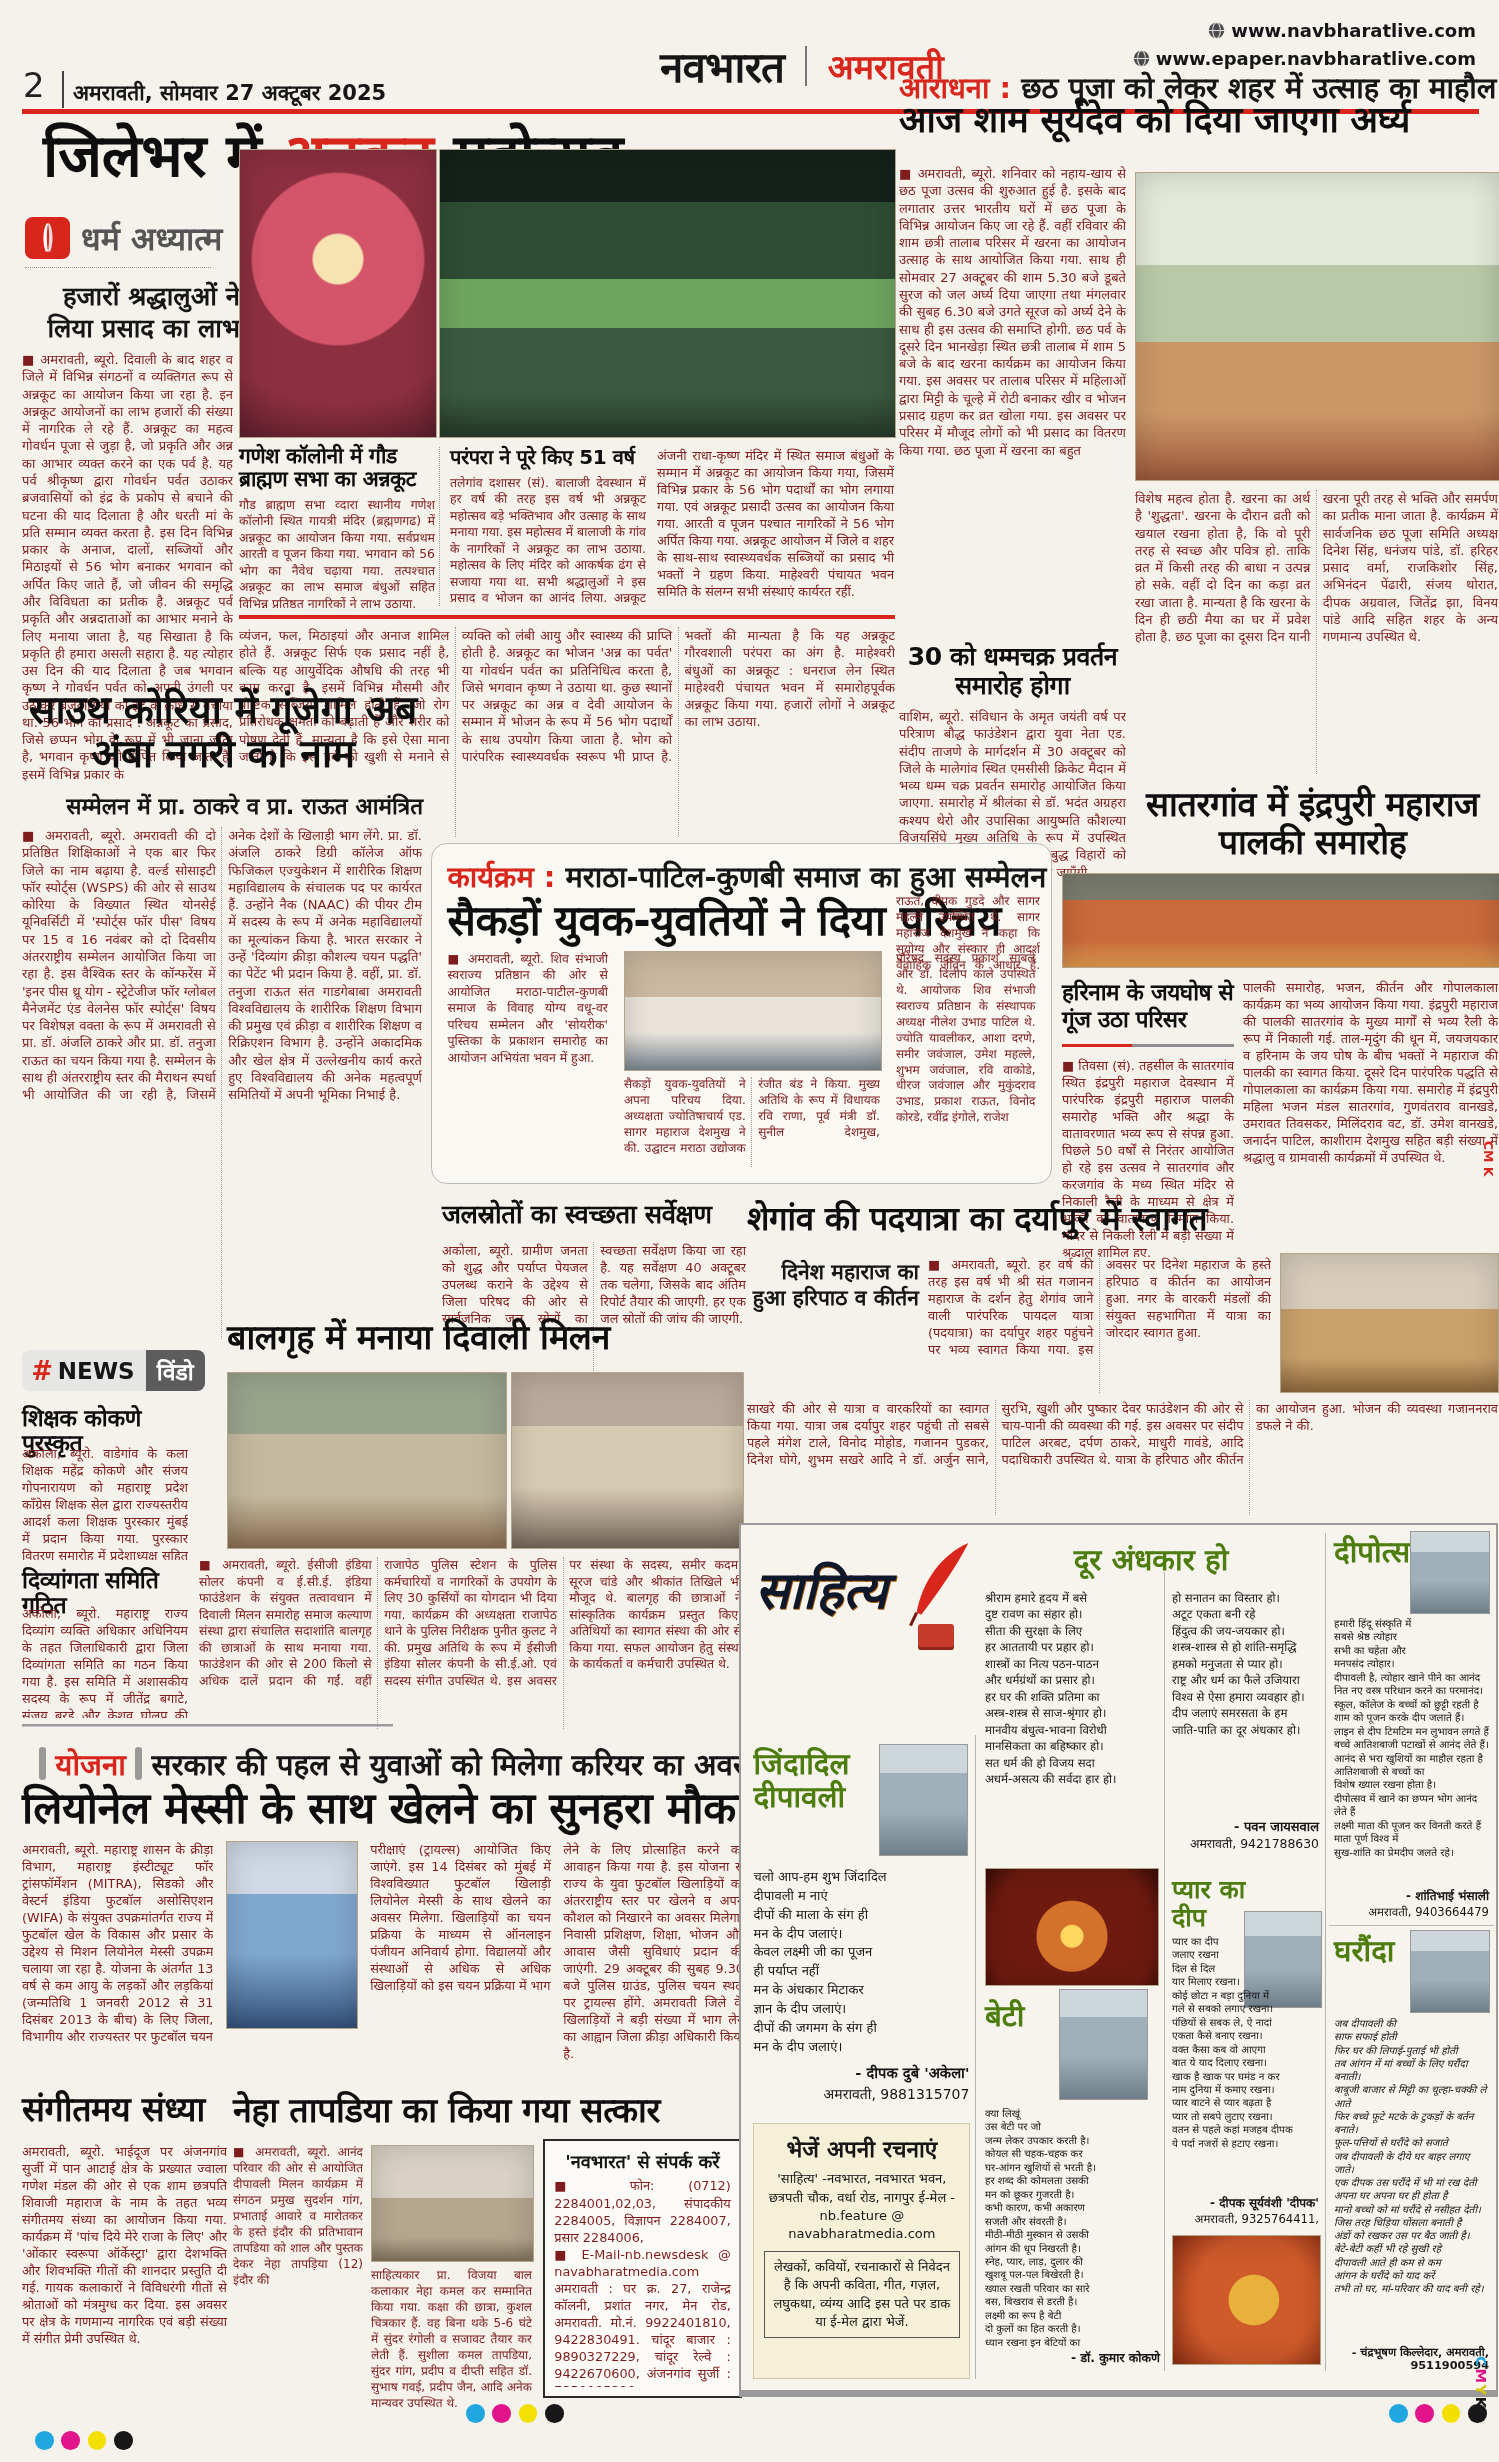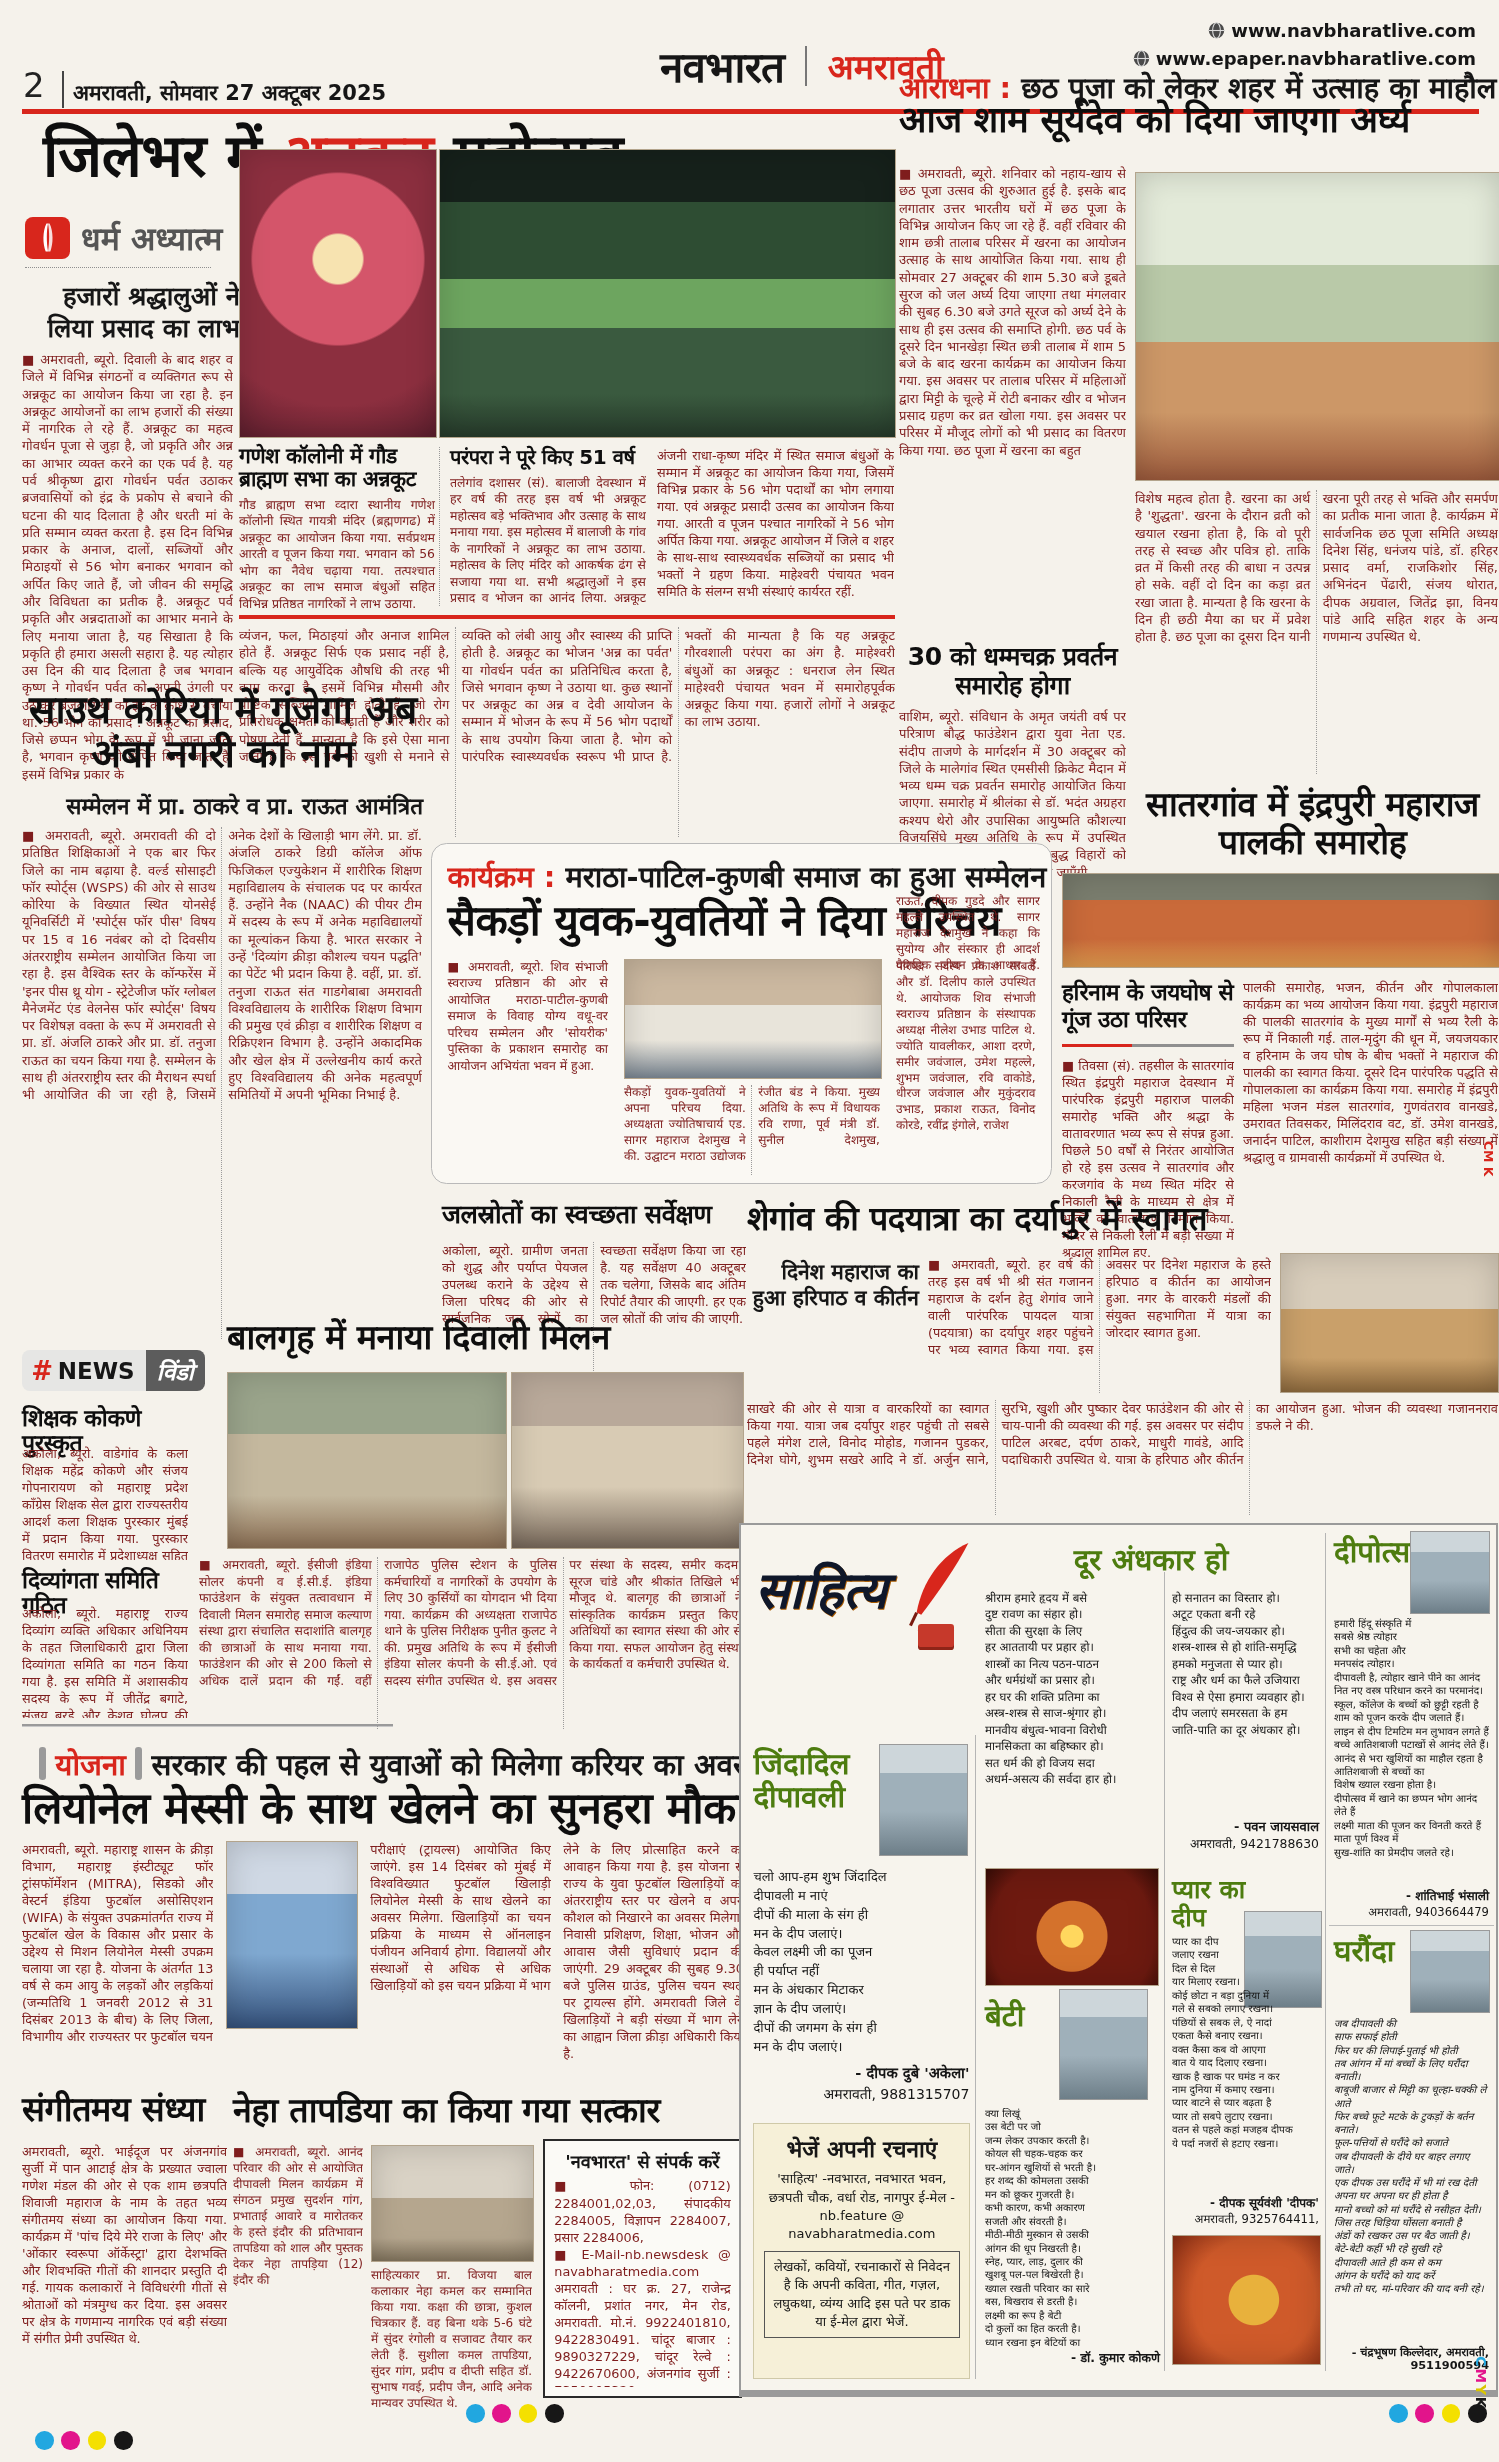--- a/index.html
+++ b/index.html
@@ -31,21 +31,21 @@
   .ph-room2{background:linear-gradient(180deg,#b9a99a 0 30%,#d8cbb4 30% 65%,#77685a);}
   .ph-messi{background:linear-gradient(180deg,#cfd8e4 0 28%,#7fa8d0 28% 60%,#35527c);}
   .ph-proc{background:linear-gradient(180deg,#d8cdbb 0 40%,#c9a06a 40% 75%,#8f6b3e);}
   .ph-felic{background:linear-gradient(180deg,#d9d2c5 0 45%,#b5a68e 45% 80%,#84765f);}
   .ph-diya{background:radial-gradient(circle at 50% 58%,#ffd75e 0 10%,#d4722c 11% 32%,#6e1a10 33% 75%,#3a0d06);}
   .ph-rangoli{background:radial-gradient(circle at 55% 50%,#e8b13c 0 24%,#cf5a2a 25% 60%,#8f2e14);}
   .head-ph{background:linear-gradient(180deg,#cdd6da 0 25%,#9fb0ba 25% 60%,#6d7e88);border:0.8px solid #9a9a9a;}
   .kbar{display:inline-block;width:7px;height:33px;background:#9a9a9a;border-radius:3.1px;vertical-align:middle;}
   .badge-news{display:flex;align-items:stretch;font-weight:700;}
   .badge-news .p1{background:#e6e6e4;border-radius:7.8px 0 0 7.8px;padding:4.7px 11px 4.7px 9.3px;display:flex;align-items:center;gap:4.7px;}
-  .badge-news .p2{background:#5c5c5c;color:#fff;border-radius:0 7.8px 7.8px 0;padding:4.7px 11px;display:flex;align-items:center;font-style:italic;}
+  .badge-news .p2{background:#5c5c5c;color:#fff;border-radius:0 7.8px 7.8px 0;padding:4.7px 11px;display:flex;align-items:center;}
   .box-round{border:1.6px solid #b9b9b9;border-radius:15.5px;background:#faf8f3;}
   .cmyk{display:flex;gap:7.8px;}
   .cmyk i{width:18.6px;height:18.6px;border-radius:50%;display:block;}
   .dot-c{background:#21a7e0;} .dot-m{background:#e2148b;} .dot-y{background:#f4e000;} .dot-k{background:#171717;}
   .author{font-weight:700;text-align:right;}
   .sah-col-title{font-weight:700;line-height:1.12;color:#4d7c0f;}
 </style>
 </head>
 <body>
 
@@ -145,21 +145,21 @@
 
   <div class="abs hl ctr" style="left:23px;top:688px;width:400px;font-size:39px;line-height:1.12;">साउथ कोरिया में गूंजेगा अब अंबा नगरी का नाम</div>
   <div class="abs bold" style="left:23px;top:790px;width:400px;font-size:22.5px;">सम्मेलन में प्रा. ठाकरे व प्रा. राऊत आमंत्रित</div>
   <div class="abs body-txt jt c2" style="left:22px;top:827px;width:400px;height:512px;font-size:13px;overflow:hidden;">■ अमरावती, ब्यूरो. अमरावती की दो प्रतिष्ठित शिक्षिकाओं ने एक बार फिर जिले का नाम बढ़ाया है. वर्ल्ड सोसाइटी फॉर स्पोर्ट्स (WSPS) की ओर से साउथ कोरिया के विख्यात स्थित योनसेई यूनिवर्सिटी में 'स्पोर्ट्स फॉर पीस' विषय पर 15 व 16 नवंबर को दो दिवसीय अंतरराष्ट्रीय सम्मेलन आयोजित किया जा रहा है. इस वैश्विक स्तर के कॉन्फरेंस में 'इनर पीस थ्रू योग - स्ट्रेटेजीज फॉर ग्लोबल मैनेजमेंट एंड वेलनेस फॉर स्पोर्ट्स' विषय पर विशेषज्ञ वक्ता के रूप में अमरावती से प्रा. डॉ. अंजलि ठाकरे और प्रा. डॉ. तनुजा राऊत का चयन किया गया है. सम्मेलन के साथ ही अंतरराष्ट्रीय स्तर की मैराथन स्पर्धा भी आयोजित की जा रही है, जिसमें अनेक देशों के खिलाड़ी भाग लेंगे. प्रा. डॉ. अंजलि ठाकरे डिग्री कॉलेज ऑफ फिजिकल एज्युकेशन में शारीरिक शिक्षण महाविद्यालय के संचालक पद पर कार्यरत हैं. उन्होंने नैक (NAAC) की पीयर टीम में सदस्य के रूप में अनेक महाविद्यालयों का मूल्यांकन किया है. भारत सरकार ने उन्हें 'दिव्यांग क्रीड़ा कौशल्य चयन पद्धति' का पेटेंट भी प्रदान किया है. वहीं, प्रा. डॉ. तनुजा राऊत संत गाडगेबाबा अमरावती विश्वविद्यालय के शारीरिक शिक्षण विभाग की प्रमुख एवं क्रीड़ा व शारीरिक शिक्षण व रिक्रिएशन विभाग है. उन्होंने अकादमिक और खेल क्षेत्र में उल्लेखनीय कार्य करते हुए विश्वविद्यालय की अनेक महत्वपूर्ण समितियों में अपनी भूमिका निभाई है.</div>
 
   <div class="abs box-round" style="left:431px;top:843px;width:621px;height:341px;padding:12.4px 15.5px;box-sizing:border-box;">
     <div class="nw" style="font-size:29px;font-weight:700;">
       <span class="red">कार्यक्रम :</span><span> मराठा-पाटिल-कुणबी समाज का हुआ सम्मेलन</span>
     </div>
     <div class="hl nw" style="font-size:42px;margin-top:3.1px;">सैकड़ों युवक-युवतियों ने दिया परिचय</div>
-    <div style="display:flex;gap:16px;margin-top:15px;">
+    <div style="display:flex;gap:16px;margin-top:7px;">
       <div class="body-txt jt" style="width:169px;font-size:12.4px;">■ अमरावती, ब्यूरो. शिव संभाजी स्वराज्य प्रतिष्ठान की ओर से आयोजित मराठा-पाटील-कुणबी समाज के विवाह योग्य वधू-वर परिचय सम्मेलन और 'सोयरीक' पुस्तिका के प्रकाशन समारोह का आयोजन अभियंता भवन में हुआ.</div>
       <div style="width:256px;">
         <div class="photo ph-stage" style="width:256px;height:118px;"></div>
         <div class="body-txt jt c2" style="font-size:12px;margin-top:6.2px;height:90px;overflow:hidden;">सैकड़ों युवक-युवतियों ने अपना परिचय दिया. अध्यक्षता ज्योतिषाचार्य एड. सागर महाराज देशमुख ने की. उद्घाटन मराठा उद्योजक रंजीत बंड ने किया. मुख्य अतिथि के रूप में विधायक रवि राणा, पूर्व मंत्री डॉ. सुनील देशमुख, ग्रामगीताचार्य पौर्णिमा सवाई, पूर्व जिला</div>
       </div>
       <div class="body-txt jt" style="width:147px;font-size:12px;height:219px;overflow:hidden;">परिषद सदस्य प्रकाश साबले और डॉ. दिलीप काले उपस्थित थे. आयोजक शिव संभाजी स्वराज्य प्रतिष्ठान के संस्थापक अध्यक्ष नीलेश उभाड पाटिल थे. ज्योति यावलीकर, आशा दरणे, समीर जवंजाल, उमेश महल्ले, शुभम जवंजाल, रवि वाकोडे, धीरज जवंजाल और मुकुंदराव उभाड, प्रकाश राऊत, विनोद कोरडे, रवींद्र इंगोले, राजेश</div>
     </div>
   </div>
   <div class="abs body-txt jt" style="left:896px;top:894px;width:144px;height:78px;font-size:12px;overflow:hidden;">राऊत, दीपक गुडदे और सागर महल्ले उपस्थित थे. सागर महाराज देशमुख ने कहा कि सुयोग्य और संस्कार ही आदर्श वैवाहिक जीवन के आधार हैं. विधायक ने कहा कि प्रतिष्ठान को परिचय सम्मेलन के साथ सामूहिक विवाह समारोह भी आयोजित करना चाहिए. संचालन व आभार देवेंद्र भाकरे (नागपुर) ने माना.</div>
 

